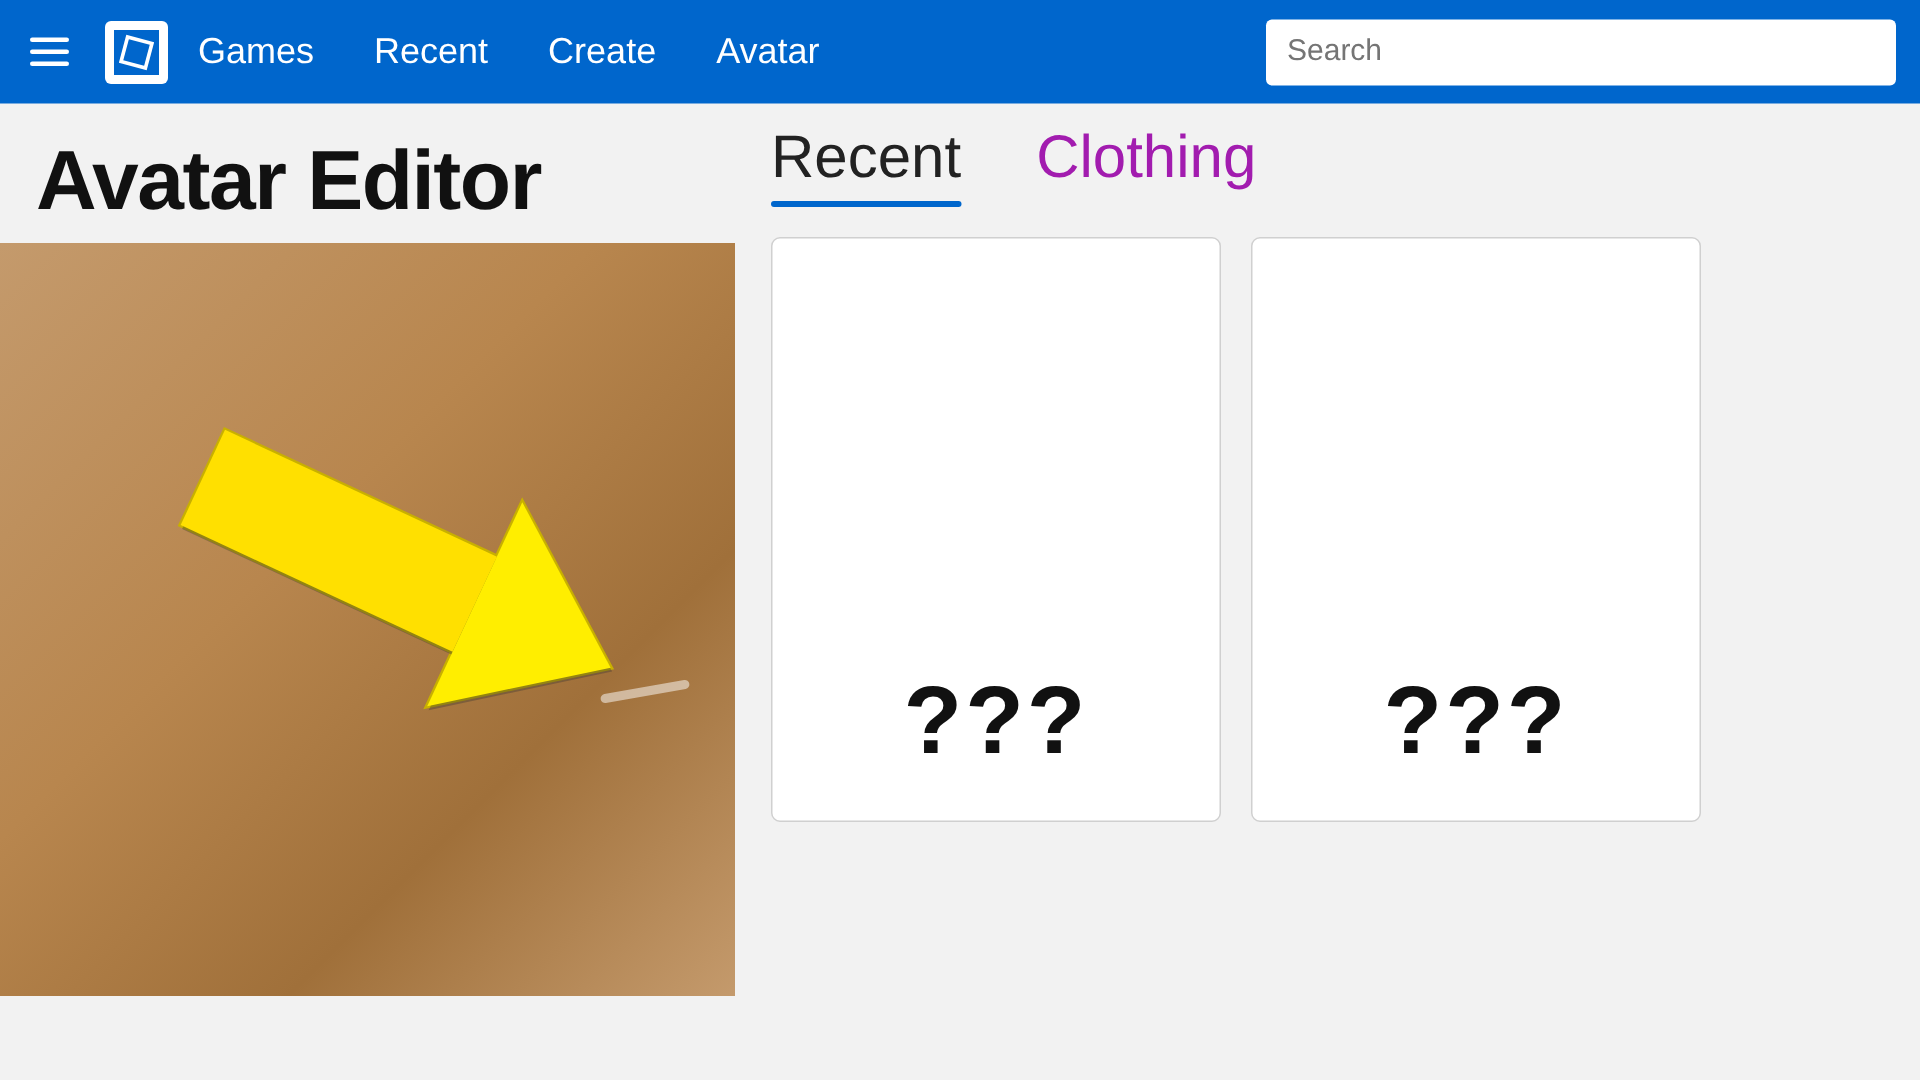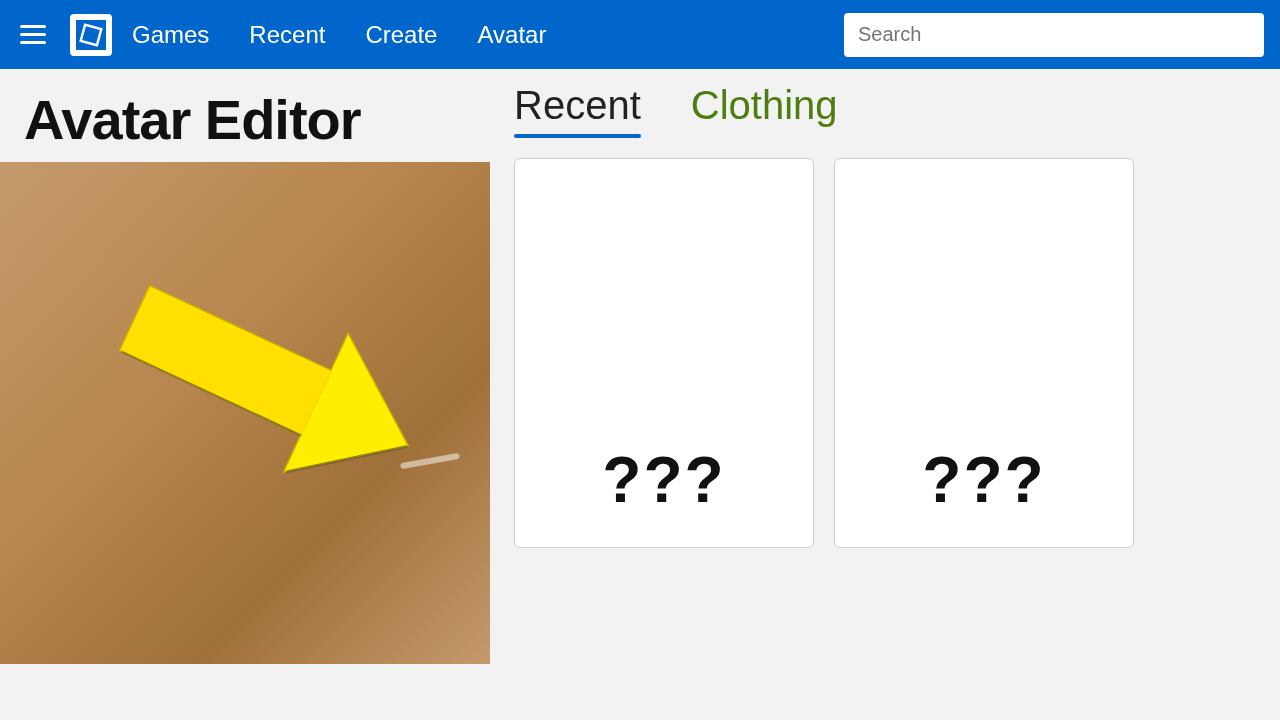--- a/index.html
+++ b/index.html
@@ -95,21 +95,21 @@
     #tabs {
       display: flex;
       align-items: flex-end;
       gap: 50px;
       border-bottom: none;
       margin-bottom: 20px;
     }
     .tab {
       font-size: 40px;
       font-weight: 400;
-      color: #4d7c0f;
+      color: #a21caf;
       cursor: pointer;
       padding-bottom: 10px;
       position: relative;
     }
     .tab.active {
       color: #222;
     }
     .tab.active::after {
       content: '';
       position: absolute;

